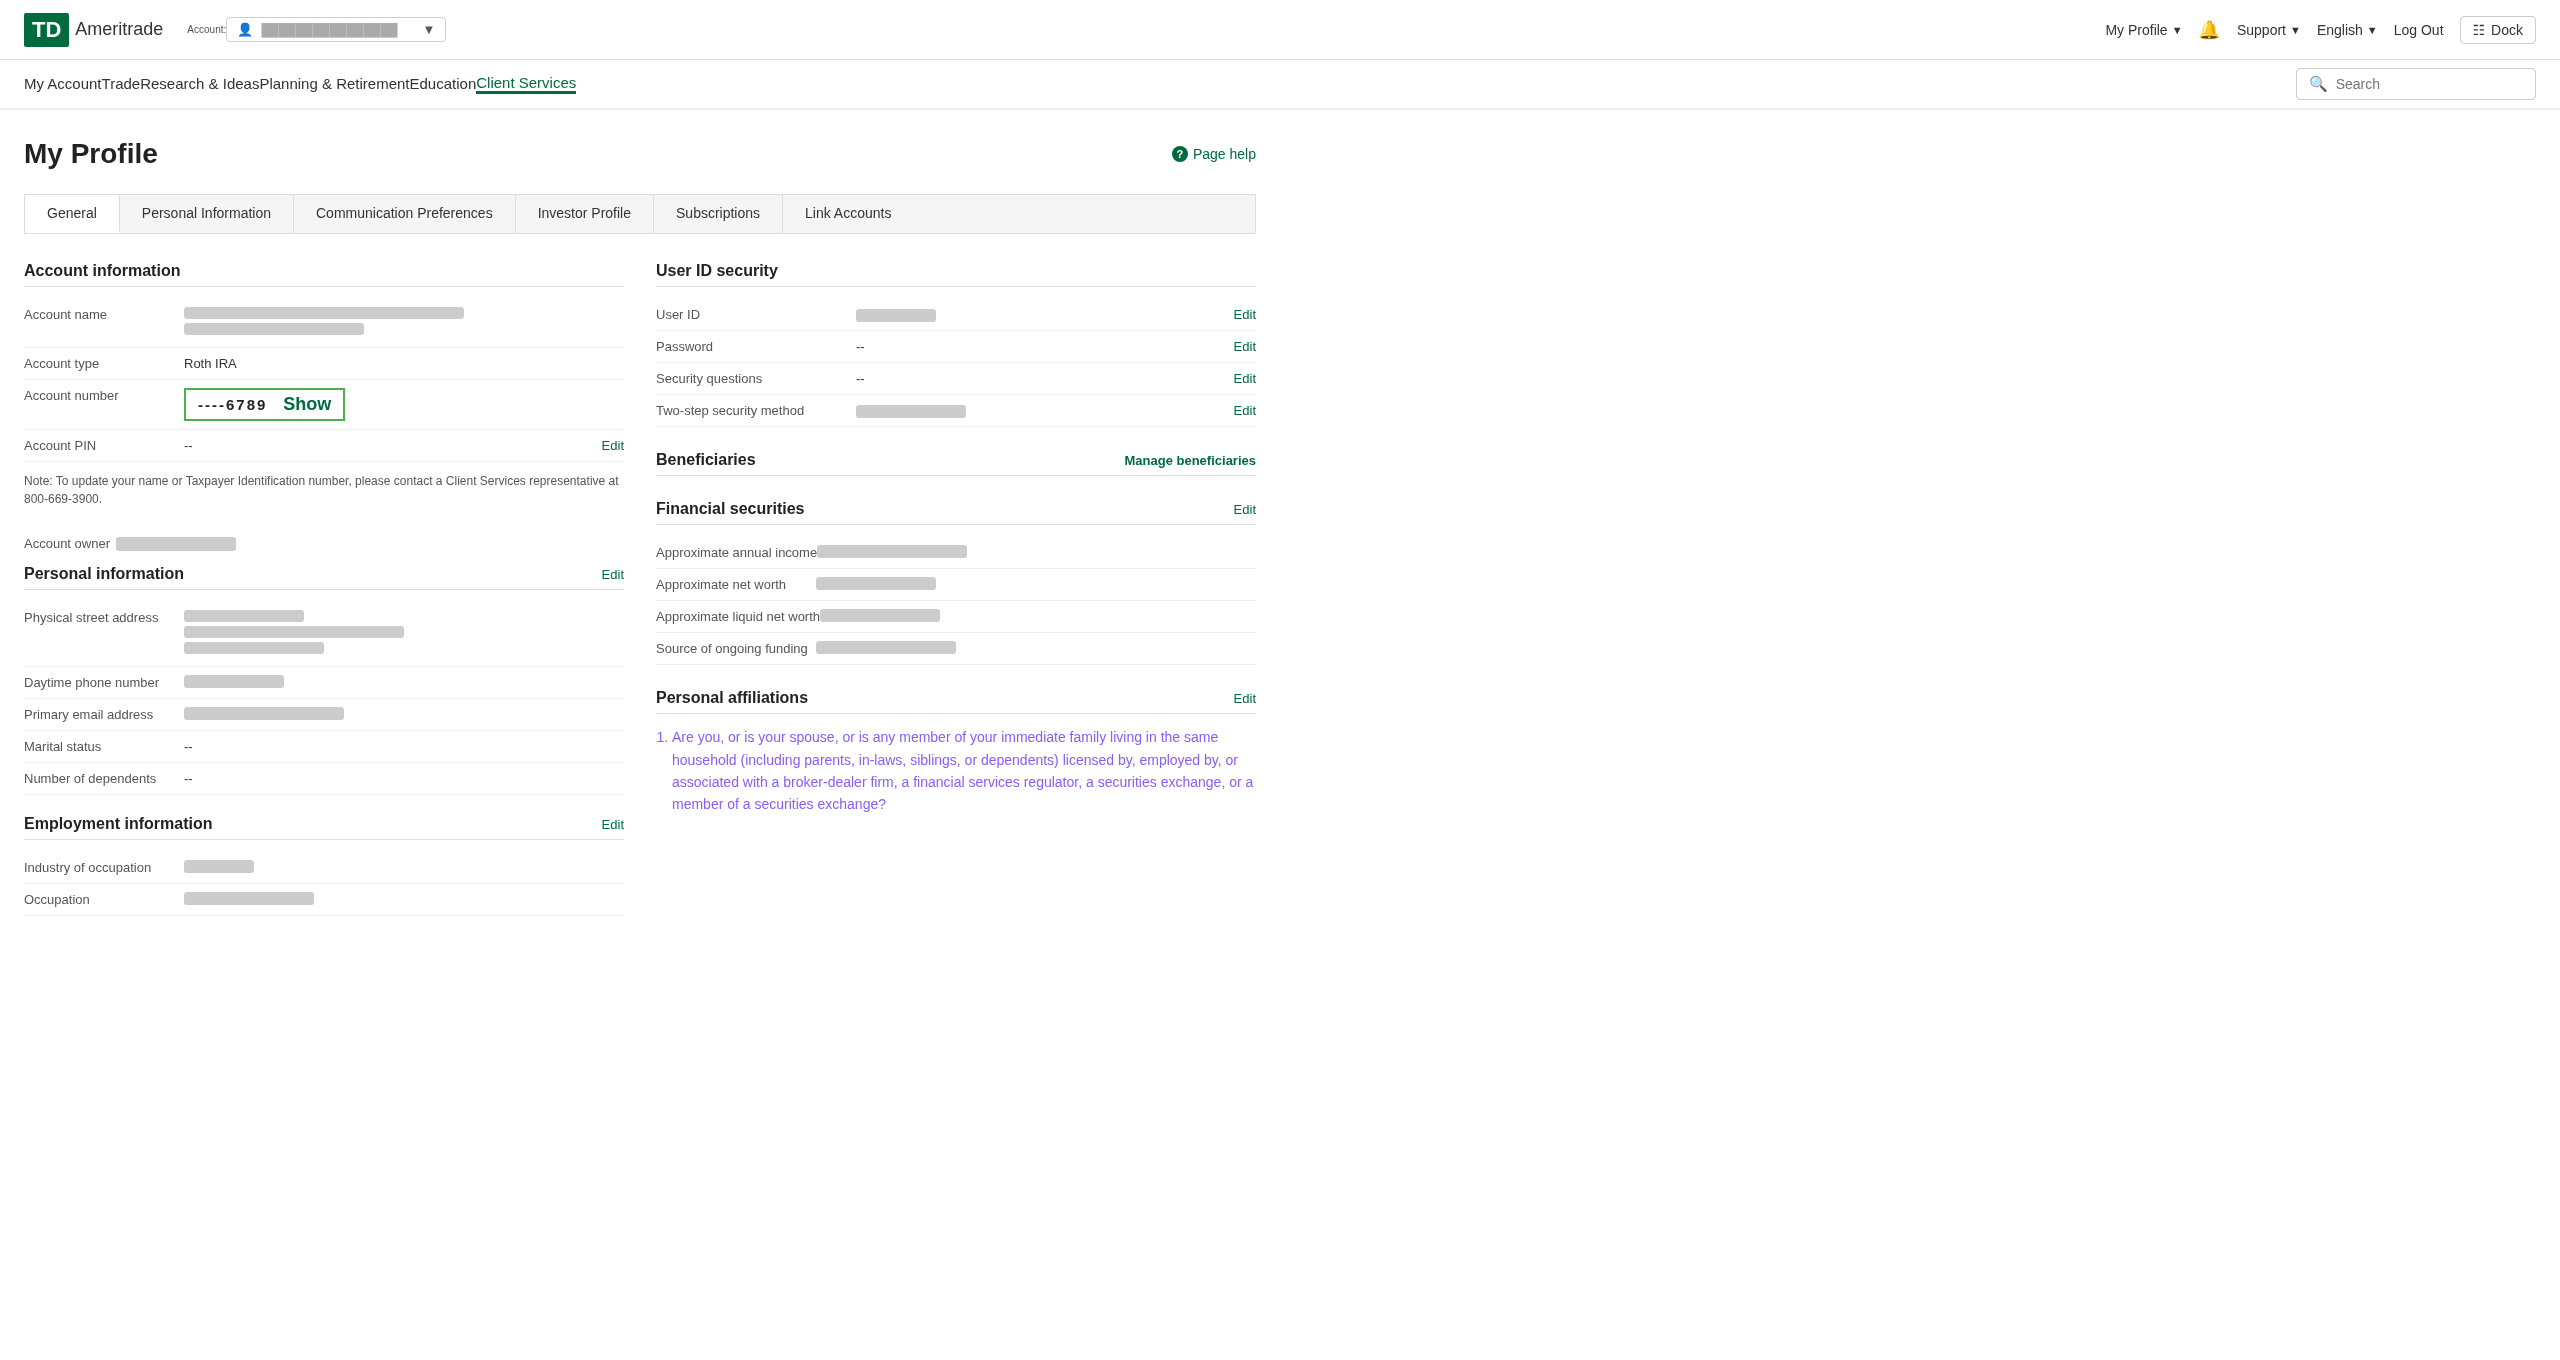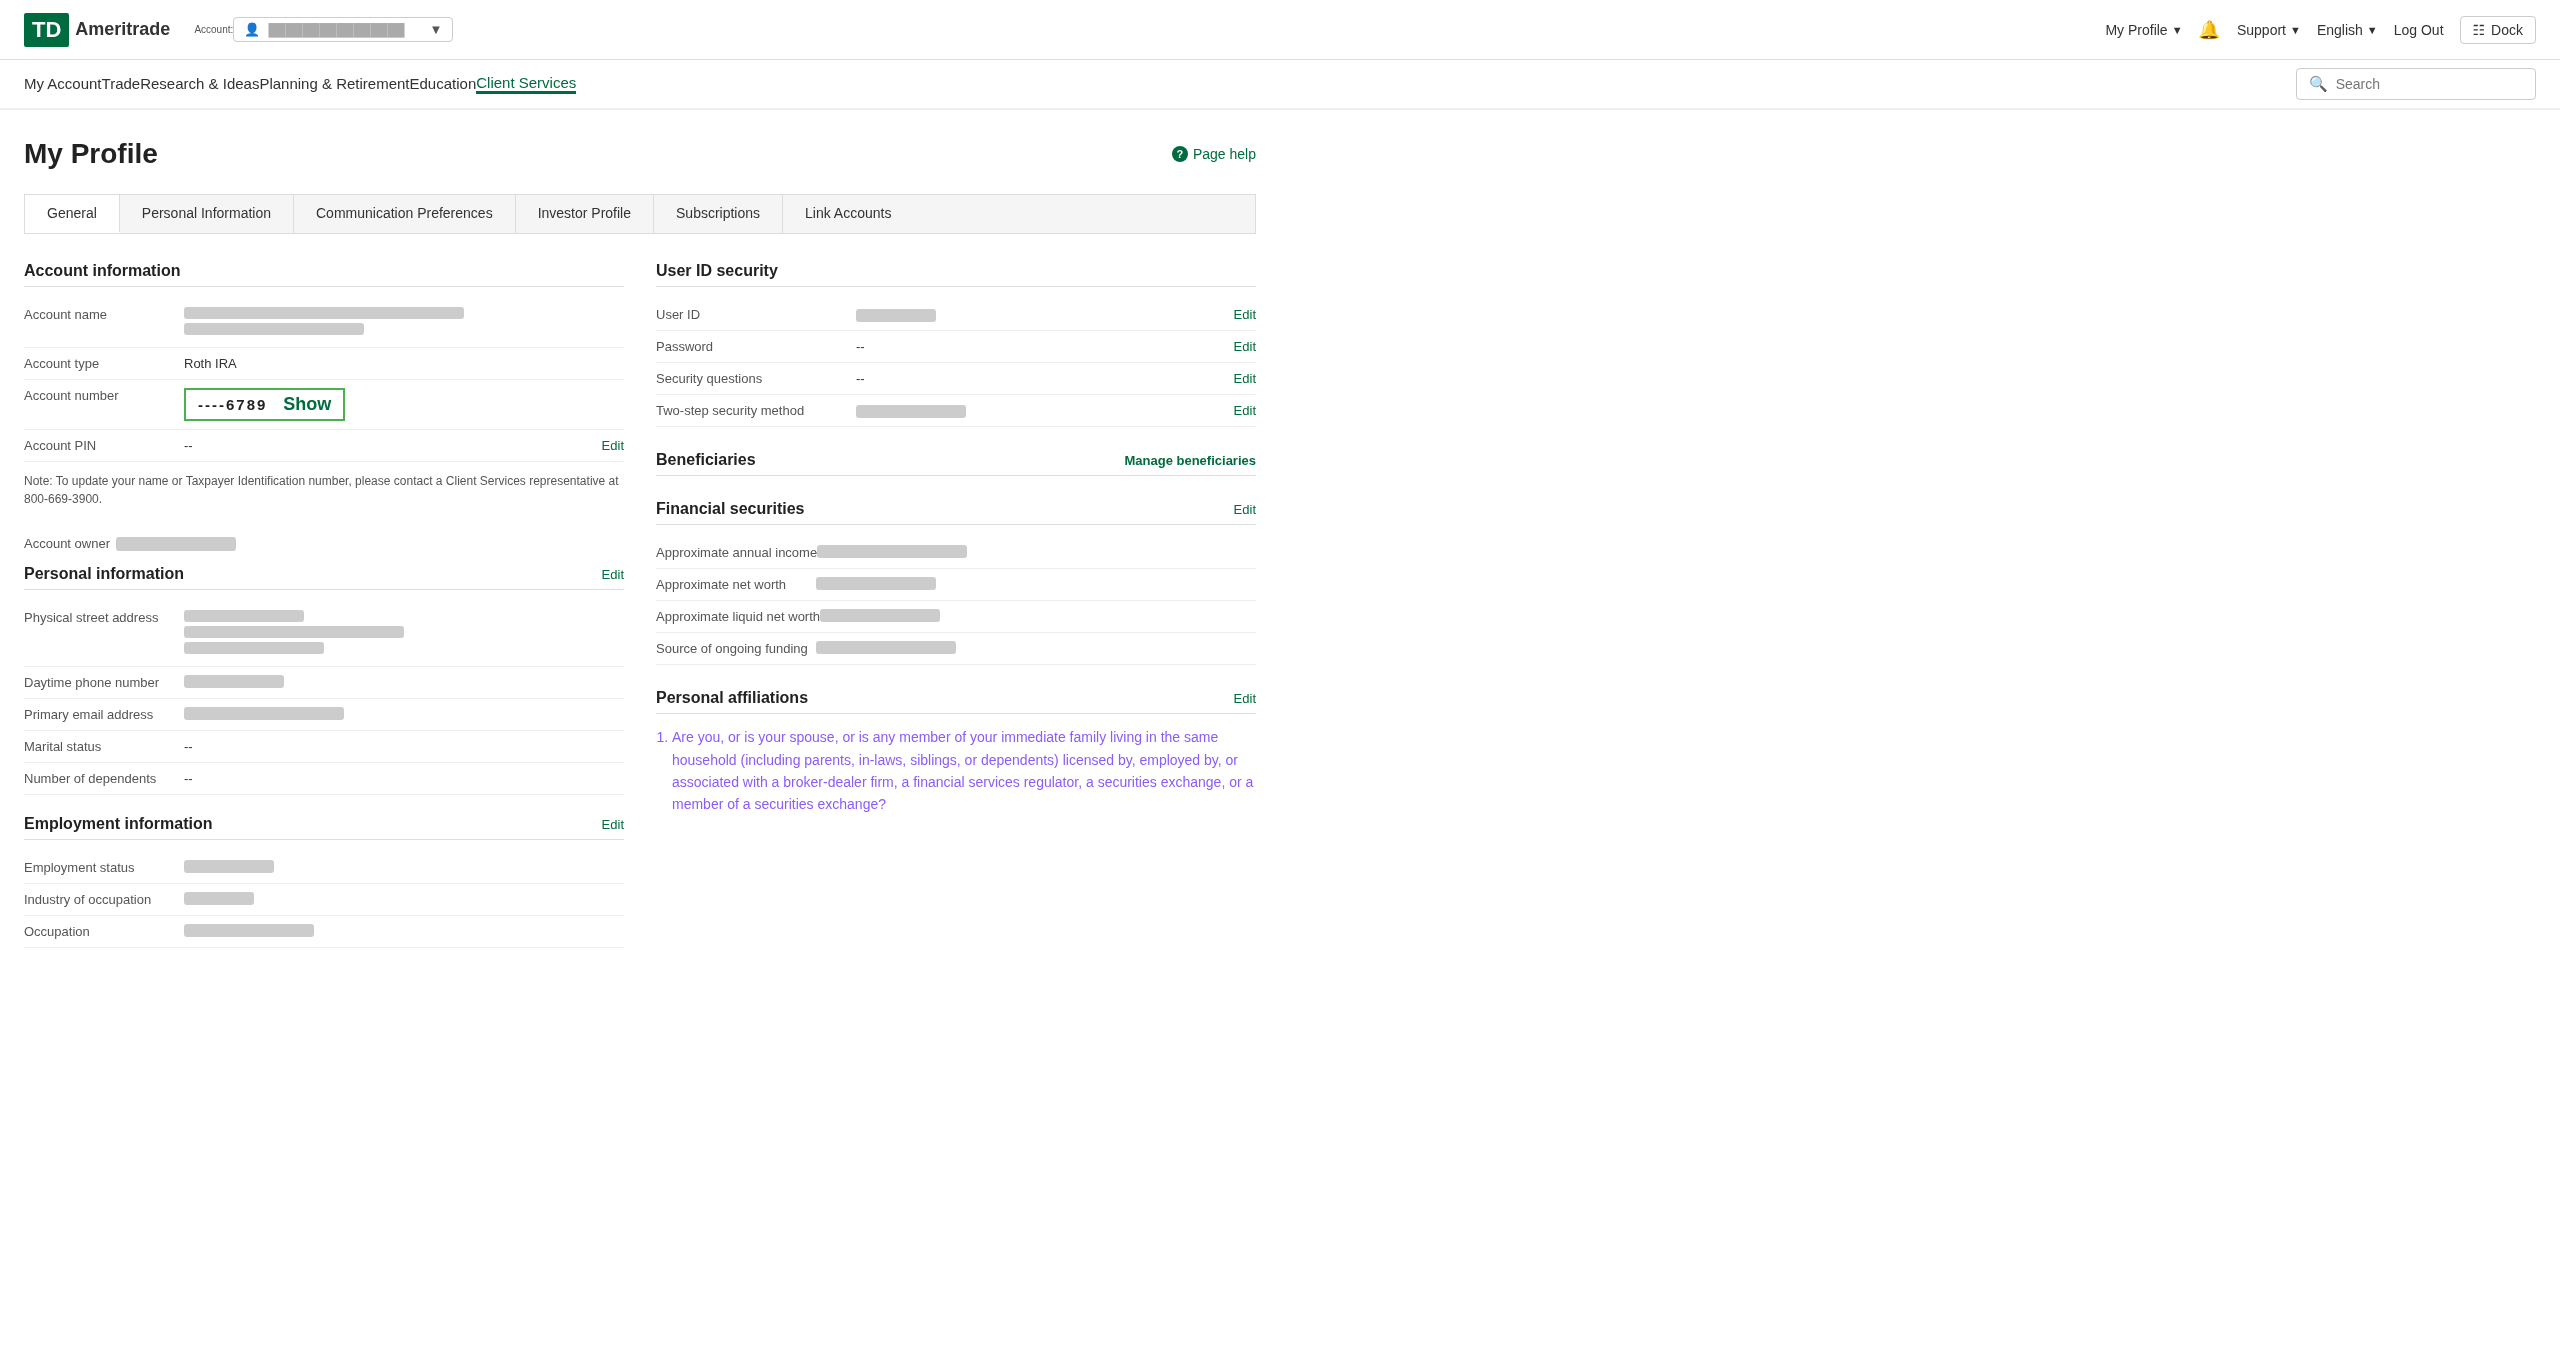--- a/index.html
+++ b/index.html
@@ -23,21 +23,21 @@
       background: #006B3E;
       color: #fff;
       font-weight: bold;
       font-size: 22px;
       padding: 4px 8px;
       margin-right: 6px;
       border-radius: 2px;
     }
     .logo-text {
       font-size: 18px;
-      font-weight: bold;
+      font-weight: normal;
       color: #333;
       text-align: right;
     }
     .account-selector {
       display: flex;
       align-items: center;
       border: 1px solid #ccc;
       border-radius: 4px;
       padding: 4px 10px;
       min-width: 220px;
@@ -509,24 +509,20 @@
           <span class="info-value">--</span>
         </div>
       </div>
 
       <div class="left-section">
         <div class="section-header">
           <span>Employment information</span>
           <a class="edit-link">Edit</a>
         </div>
 
-        <div class="info-row">
-          <span class="info-label">Employment status</span>
-          <span class="val-blurred" style="width:90px;"></span>
-        </div>
 
         <div class="info-row">
           <span class="info-label">Industry of occupation</span>
           <span class="val-blurred" style="width:70px;"></span>
         </div>
 
         <div class="info-row">
           <span class="info-label">Occupation</span>
           <span class="val-blurred" style="width:130px;"></span>
         </div>

